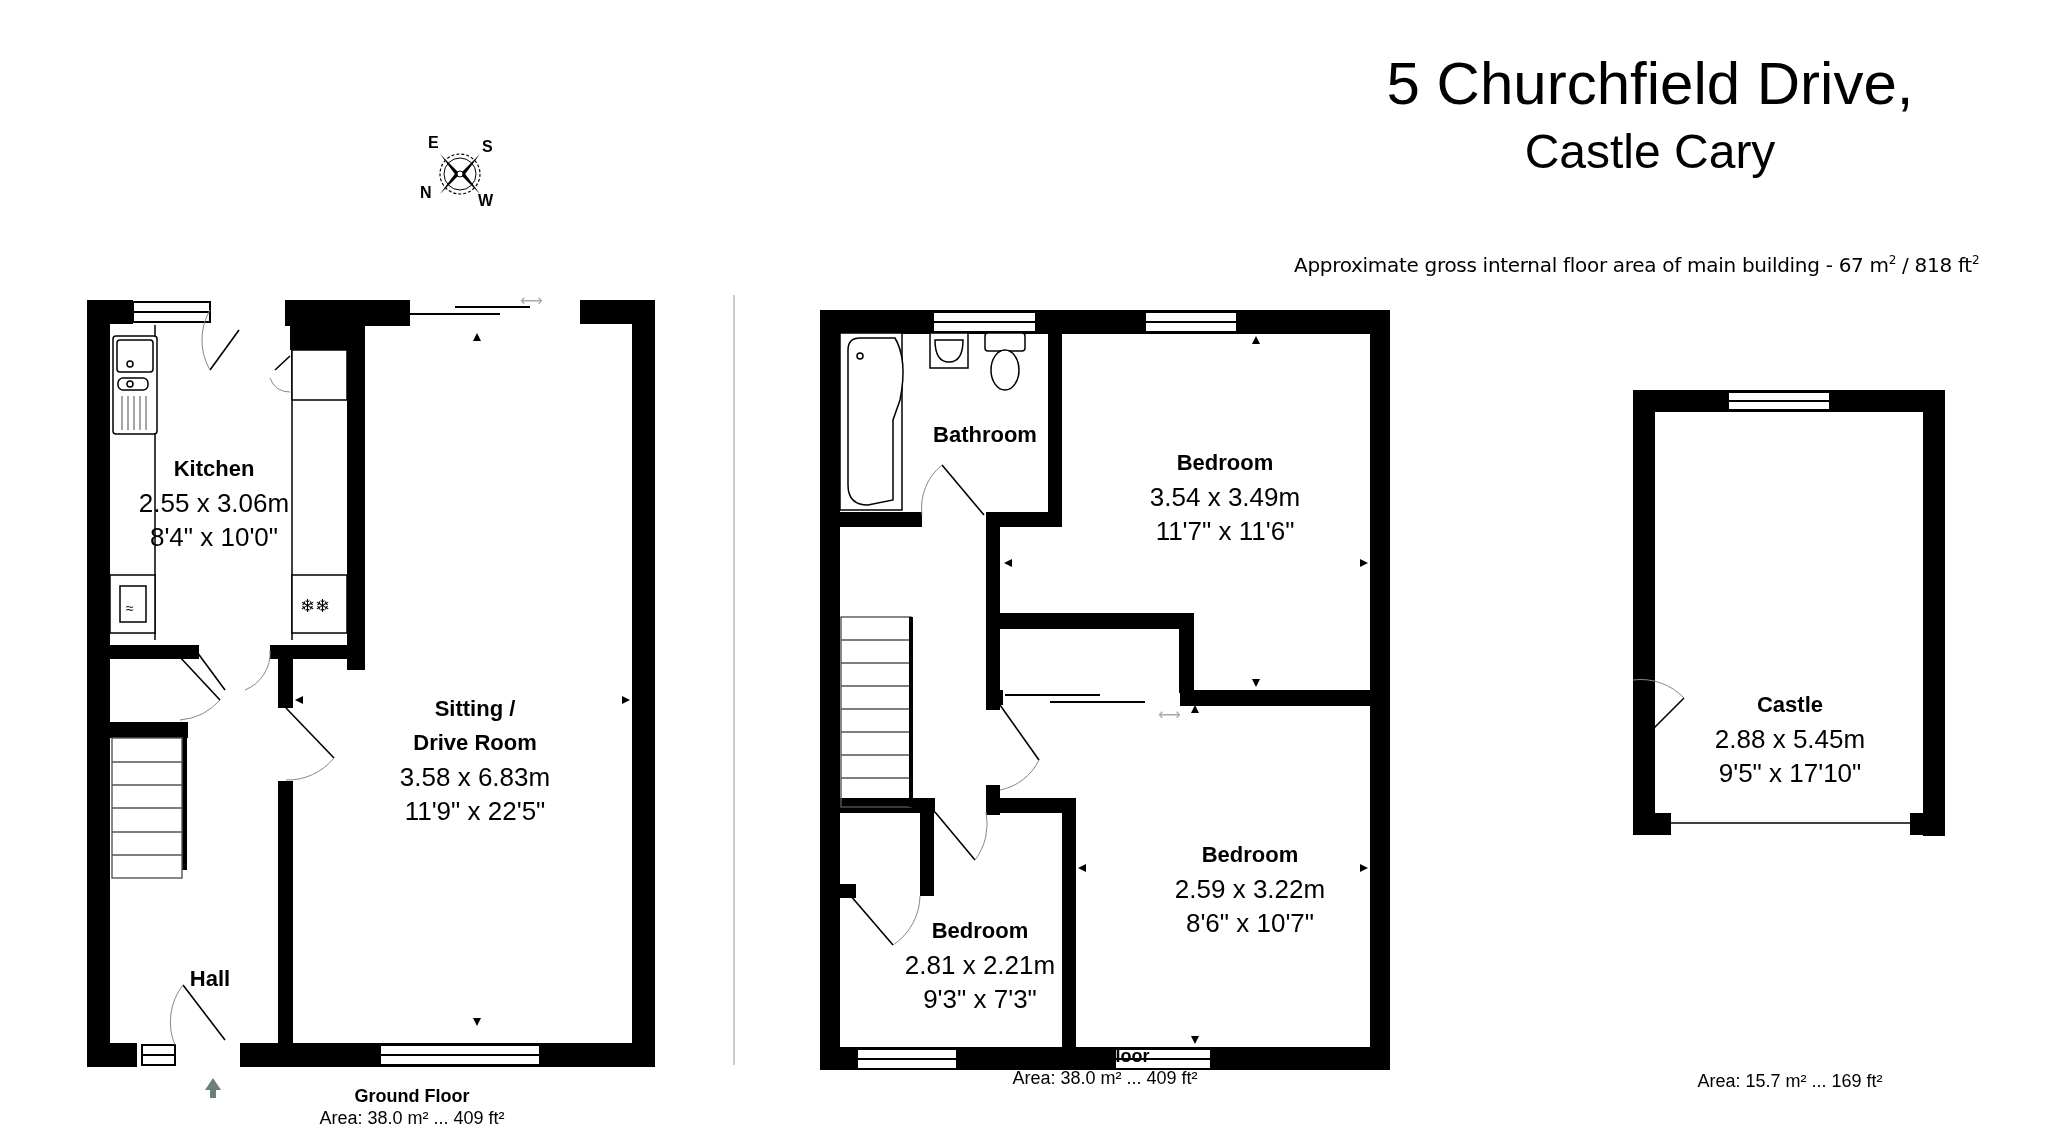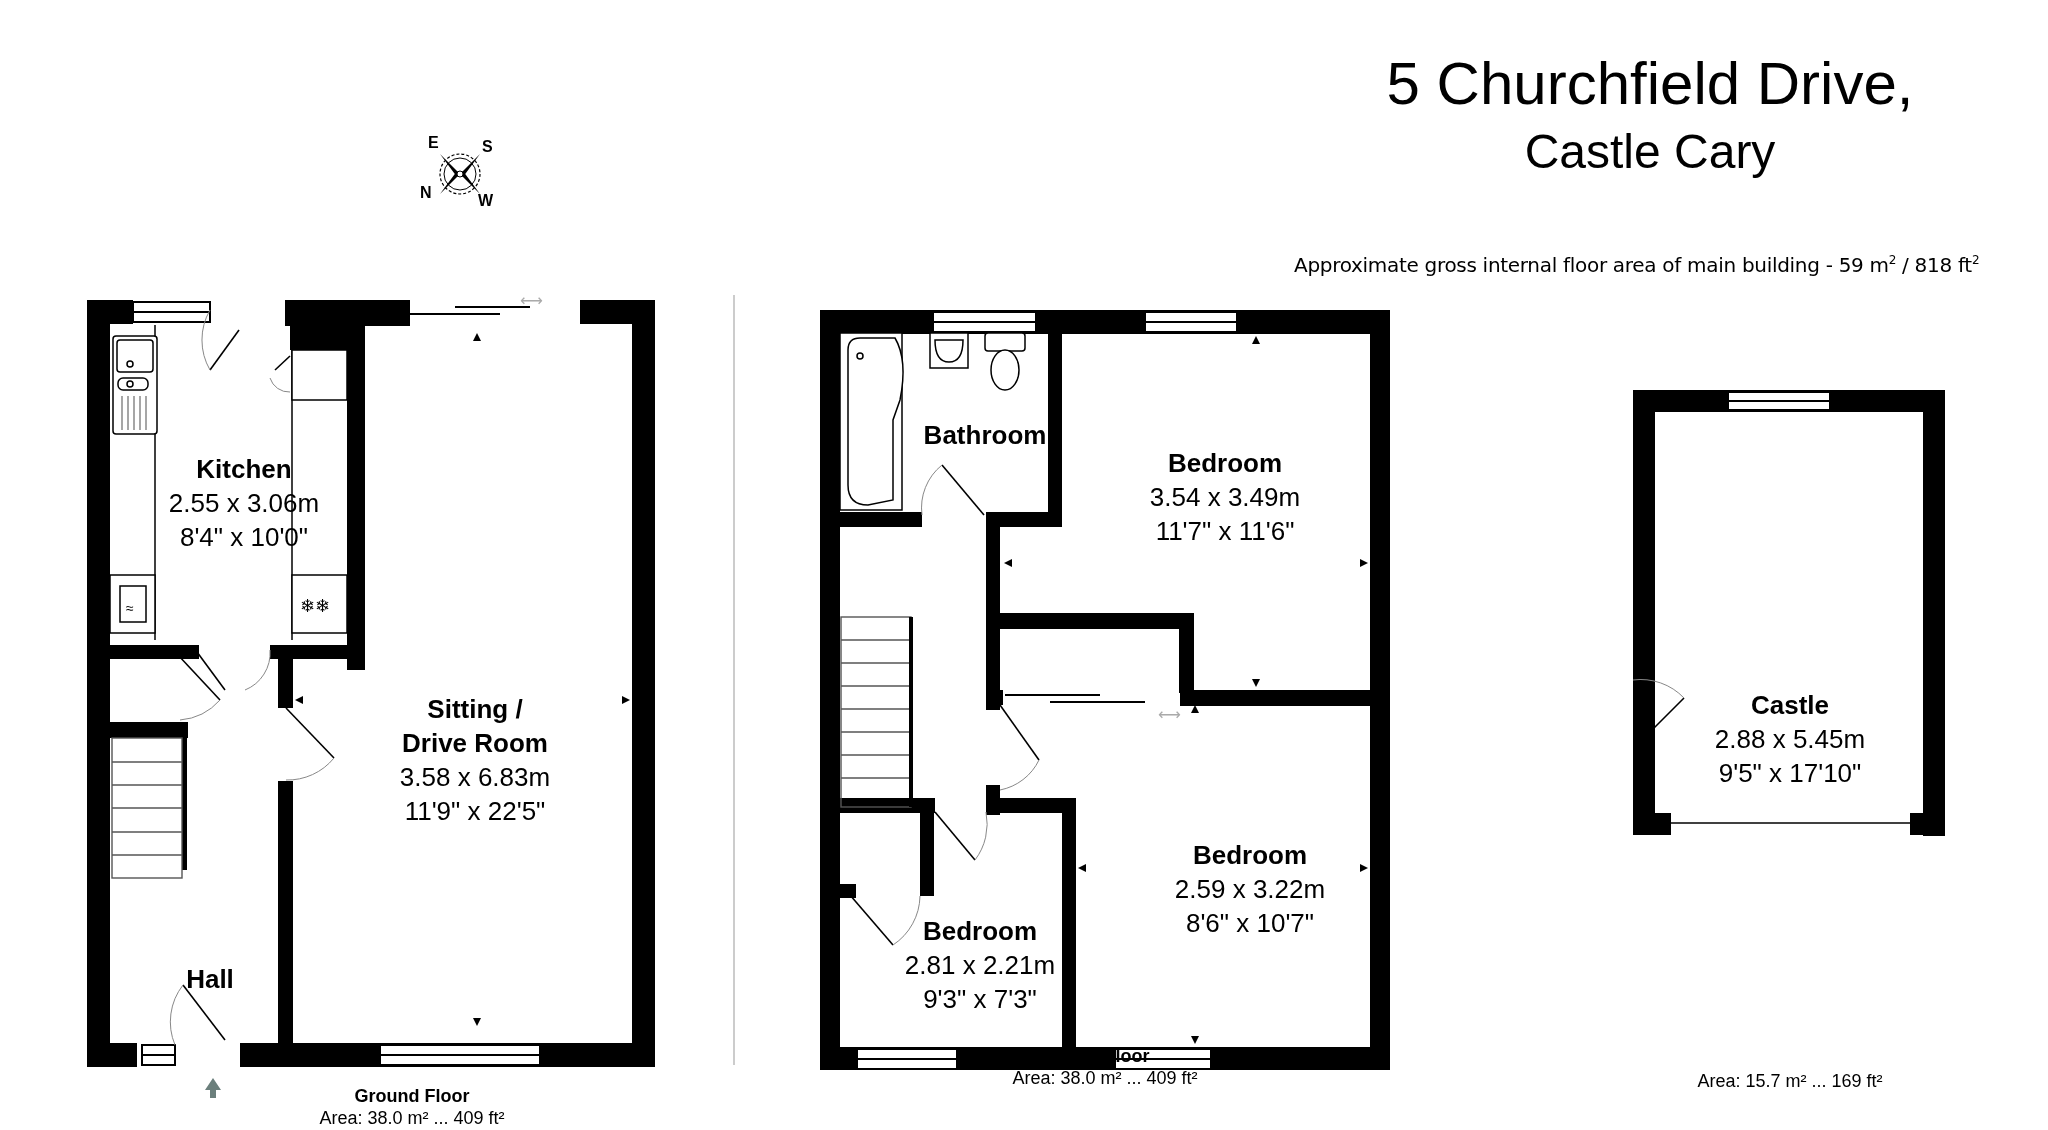--- a/index.html
+++ b/index.html
@@ -4,32 +4,32 @@
 <style>
   html, body { margin: 0; padding: 0; background: #ffffff; }
   body { width: 2048px; height: 1130px; position: relative; overflow: hidden; font-family: "Liberation Sans", sans-serif; color: #000; }
   .abs { position: absolute; }
   #title { left: 1250px; top: 48px; width: 800px; text-align: center; font-size: 60px; line-height: 72px; font-weight: normal; }
   #subtitle { left: 1250px; top: 124px; width: 800px; text-align: center; font-size: 48px; line-height: 56px; }
   #gross-area { left: 1294px; top: 246px; width: 720px; font-size: 20px; line-height: 28px; font-family: "DejaVu Sans", sans-serif; letter-spacing: -0.3px; }
   #gross-area sup { font-size: 12px; }
   svg#plan { position: absolute; left: 0; top: 0; }
   .room { position: absolute; text-align: center; line-height: 34px; font-size: 26px; }
-  .room .name { font-weight: bold; font-size: 26px; }
+  .room .name { font-weight: bold; font-size: 22px; }
   .room .dim { font-weight: normal; }
   .floor-label { position: absolute; text-align: center; font-size: 18px; line-height: 22px; }
   .floor-label .fname { font-weight: bold; }
   .compass-letter { position: absolute; font-weight: bold; font-size: 16px; }
 </style>
 </head>
 <body>
 
 <div id="title" class="abs">5 Churchfield Drive,</div>
 <div id="subtitle" class="abs">Castle Cary</div>
-<div id="gross-area" class="abs"><span>Approximate gross internal floor area of main building  -  59 m</span><sup>2</sup><span> /  818 ft</span><sup>2</sup></div>
+<div id="gross-area" class="abs"><span>Approximate gross internal floor area of main building  -  67 m</span><sup>2</sup><span> /  818 ft</span><sup>2</sup></div>
 
 <div>
   <svg class="abs" style="left:420px;top:140px" width="80" height="80" viewBox="0 0 80 80">
     <circle cx="40" cy="34" r="20" fill="none" stroke="#000" stroke-width="1.2" stroke-dasharray="3 2"></circle>
     <circle cx="40" cy="34" r="16" fill="none" stroke="#000" stroke-width="1"></circle>
     <polygon points="20,14 37,31 43,37 60,54 43,31 37,37" fill="#000"></polygon>
     <polygon points="60,14 43,31 37,37 20,54 37,31 43,37" fill="#000"></polygon>
     <circle cx="40" cy="34" r="3" fill="#fff" stroke="#000" stroke-width="1"></circle>
   </svg>
   <span class="compass-letter" style="left:428px;top:134px">E</span>
@@ -243,21 +243,21 @@
     <rect x="1728" y="392" width="102" height="9"></rect>
     <rect x="1728" y="401" width="102" height="9"></rect>
   </g>
   <line x1="1671" y1="823" x2="1910" y2="823" stroke="#000" stroke-width="1.5"></line>
   <g fill="none" stroke="#000" stroke-width="1.6">
     <line x1="1644" y1="738" x2="1684" y2="698"></line>
     <path d="M1633 680 A60 60 0 0 1 1684 698" stroke="#888" stroke-width="1"></path>
   </g>
 </svg>
 
-<div class="room" style="left:144px;top:452px;width:200px">
+<div class="room" style="left:114px;top:452px;width:200px">
   <div class="name">Kitchen</div>
   <div class="dim">2.55 x 3.06m</div>
   <div class="dim">8'4" x 10'0"</div>
 </div>
 <div class="room" style="left:360px;top:692px;width:230px">
   <div class="name">Sitting /</div>
   <div class="name">Drive Room</div>
   <div class="dim">3.58 x 6.83m</div>
   <div class="dim">11'9" x 22'5"</div>
 </div>

